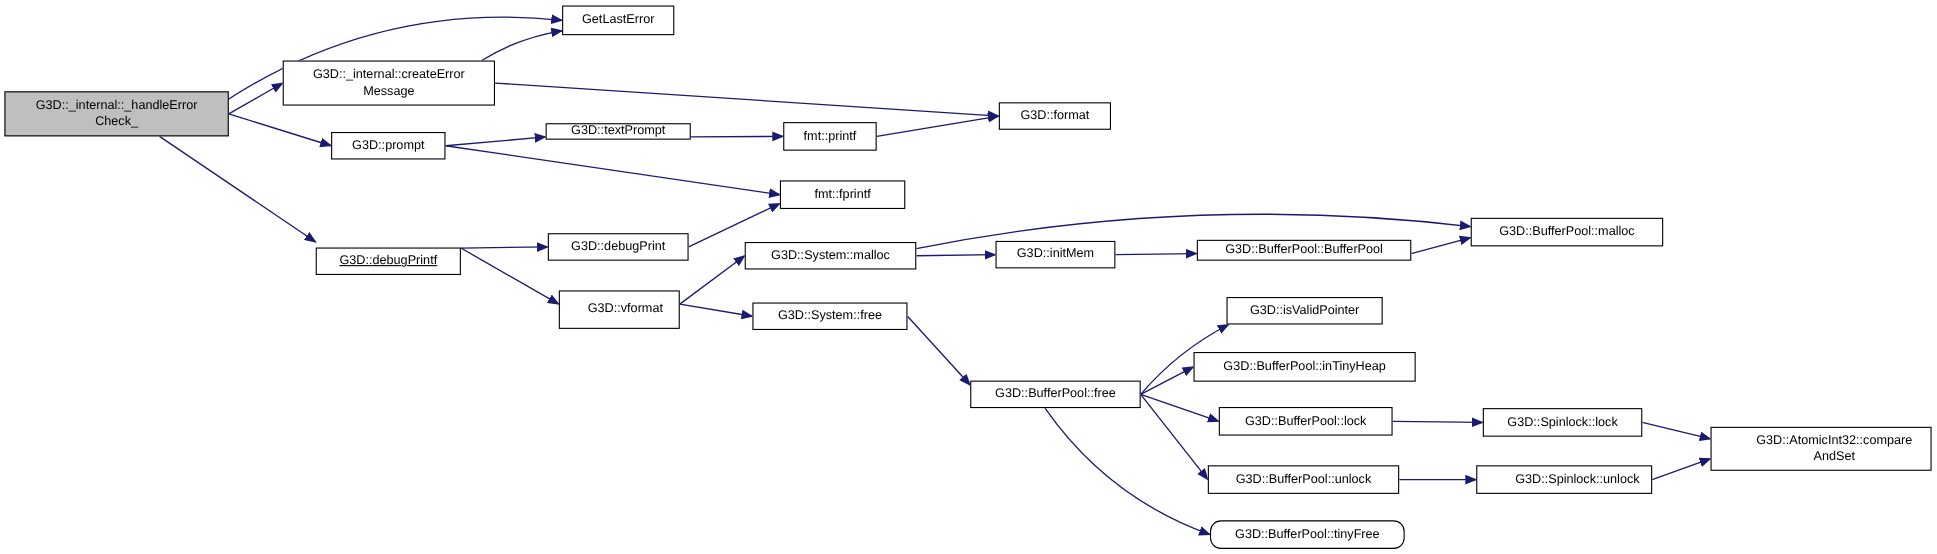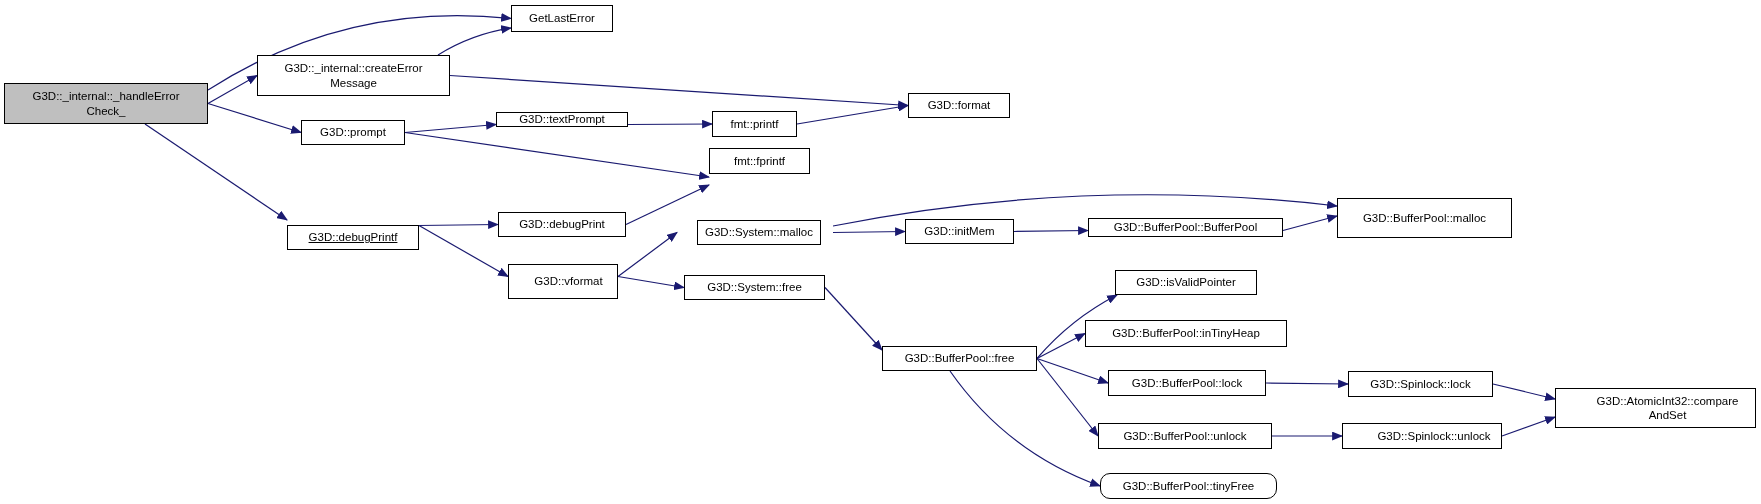--- a/index.html
+++ b/index.html
@@ -91,28 +91,28 @@
   <div id="nodes">
       <div class="node root" style="left: 4px; top: 83px; width: 204px; height: 41px;">G3D::_internal::_handleError
 Check_</div>
       <div class="node" style="left: 257px; top: 55px; width: 193px; height: 41px;">G3D::_internal::createError
 Message</div>
       <div class="node" style="left: 511px; top: 5px; width: 102px; height: 27px;">GetLastError</div>
       <div class="node" style="left: 301px; top: 120px; width: 104px; height: 25px;">G3D::prompt</div>
       <div class="node" style="left: 496px; top: 112px; width: 132px; height: 15px;">G3D::textPrompt</div>
       <div class="node" style="left: 712px; top: 111px; width: 85px; height: 26px;">fmt::printf</div>
       <div class="node" style="left: 908px; top: 93px; width: 102px; height: 25px;">G3D::format</div>
-      <div class="node" style="left: 709px; top: 148px; width: 101px; height: 26px;">fmt::fprintf</div>
+      <div class="node" style="left: 709px; top: 164px; width: 114px; height: 26px;">fmt::fprintf</div>
       <div class="node" style="left: 287px; top: 225px; width: 132px; height: 25px; text-decoration: underline;">G3D::debugPrintf</div>
       <div class="node" style="left: 498px; top: 212px; width: 128px; height: 25px;">G3D::debugPrint</div>
       <div class="node" style="left: 508px; top: 264px; width: 110px; height: 35px; padding-left: 11px;">G3D::vformat</div>
-      <div class="node" style="left: 677px; top: 220px; width: 124px; height: 25px; margin-left: 20px;">G3D::System::malloc</div>
+      <div class="node" style="left: 677px; top: 220px; width: 156px; height: 25px;">G3D::System::malloc</div>
       <div class="node" style="left: 905px; top: 219px; width: 109px; height: 25px;">G3D::initMem</div>
       <div class="node" style="left: 1088px; top: 218px; width: 195px; height: 19px;">G3D::BufferPool::BufferPool</div>
-      <div class="node" style="left: 1337px; top: 198px; width: 175px; height: 40px;">G3D::BufferPool::malloc</div>
+      <div class="node" style="left: 1337px; top: 198px; width: 175px; height: 26px;">G3D::BufferPool::malloc</div>
       <div class="node" style="left: 684px; top: 275px; width: 141px; height: 25px;">G3D::System::free</div>
       <div class="node" style="left: 882px; top: 346px; width: 155px; height: 25px;">G3D::BufferPool::free</div>
       <div class="node" style="left: 1115px; top: 270px; width: 142px; height: 25px;">G3D::isValidPointer</div>
       <div class="node" style="left: 1085px; top: 320px; width: 202px; height: 27px;">G3D::BufferPool::inTinyHeap</div>
       <div class="node" style="left: 1108px; top: 370px; width: 158px; height: 26px;">G3D::BufferPool::lock</div>
       <div class="node" style="left: 1098px; top: 423px; width: 174px; height: 26px;">G3D::BufferPool::unlock</div>
       <div class="node" style="left: 1100px; top: 473px; width: 177px; height: 26px; border-radius: 10px;">G3D::BufferPool::tinyFree</div>
       <div class="node" style="left: 1348px; top: 371px; width: 145px; height: 26px;">G3D::Spinlock::lock</div>
       <div class="node" style="left: 1342px; top: 423px; width: 160px; height: 26px; padding-left: 24px;">G3D::Spinlock::unlock</div>
       <div class="node" style="left: 1555px; top: 388px; width: 201px; height: 40px; padding-left: 24px;">G3D::AtomicInt32::compare

